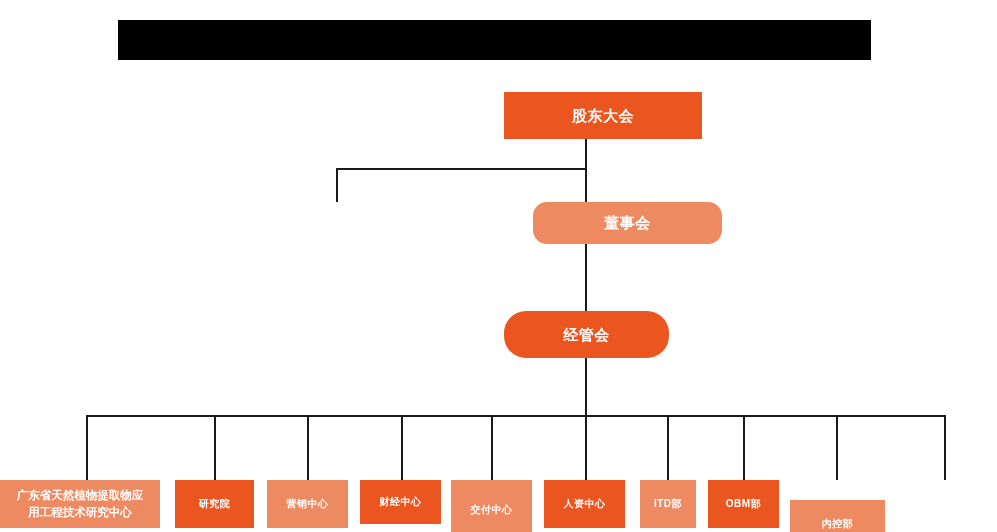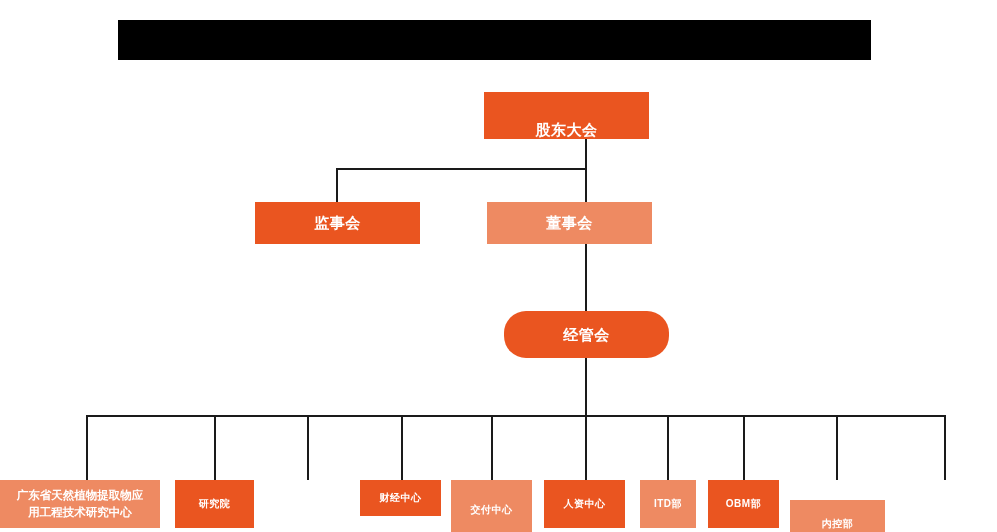--- a/index.html
+++ b/index.html
@@ -66,37 +66,34 @@
   .conn.v { width: 2px; }
   .conn.h { height: 2px; }
 </style>
 </head>
 <body>
 
 <div id="chart-canvas">
 
   <div class="redaction-bar"></div>
 
-  <div class="node dark lvl1" style="left:484px; top:92px; width:165px; height:47px;align-items:flex-end;">
+  <div class="node dark lvl1" style="left:504px; top:92px; width:198px; height:47px;">
     <span class="node-label">股东大会</span>
   </div>
 
   <div class="conn v" style="left:585px; top:139px; height:30px;"></div>
 
   <div class="conn h" style="left:336px; top:168px; width:251px;"></div>
 
   <div class="conn v" style="left:336px; top:168px; height:34px;"></div>
 
   <div class="conn v" style="left:585px; top:168px; height:34px;"></div>
 
-  <div class="node dark lvl2" style="left:255px; top:202px; width:165px; height:42px;">
-    <span class="node-label">监事会</span>
-  </div>
 
-  <div class="node light lvl2" style="left:487px; top:202px; width:165px; height:42px;">
+  <div class="node light lvl2" style="left:533px; top:202px; width:189px; height:42px;border-radius:14px;">
     <span class="node-label">董事会</span>
   </div>
 
   <div class="conn v" style="left:585px; top:244px; height:67px;"></div>
 
   <div class="node dark lvl3" style="left:504px; top:311px; width:165px; height:47px;border-radius:22px;">
     <span class="node-label">经管会</span>
   </div>
 
   <div class="conn v" style="left:585px; top:358px; height:58px;"></div>
@@ -116,22 +113,25 @@
 
   <div class="node light lvl4 small" style="left:0px; top:480px; width:160px; height:48px;text-align:center;">
     <span class="node-label">广东省天然植物提取物应
 用工程技术研究中心</span>
   </div>
 
   <div class="node dark lvl4" style="left:175px; top:480px; width:79px; height:48px;">
     <span class="node-label">研究院</span>
   </div>
 
+  <div class="node light lvl4" style="left:267px; top:480px; width:81px; height:48px;">
+    <span class="node-label">营销中心</span>
+  </div>
 
-  <div class="node dark lvl4" style="left:360px; top:480px; width:81px; height:36px;">
+  <div class="node dark lvl4" style="left:360px; top:480px; width:81px; height:44px;">
     <span class="node-label">财经中心</span>
   </div>
 
   <div class="node light lvl4" style="left:451px; top:480px; width:81px; height:60px;">
     <span class="node-label">交付中心</span>
   </div>
 
   <div class="node dark lvl4" style="left:544px; top:480px; width:81px; height:48px;">
     <span class="node-label">人资中心</span>
   </div>

